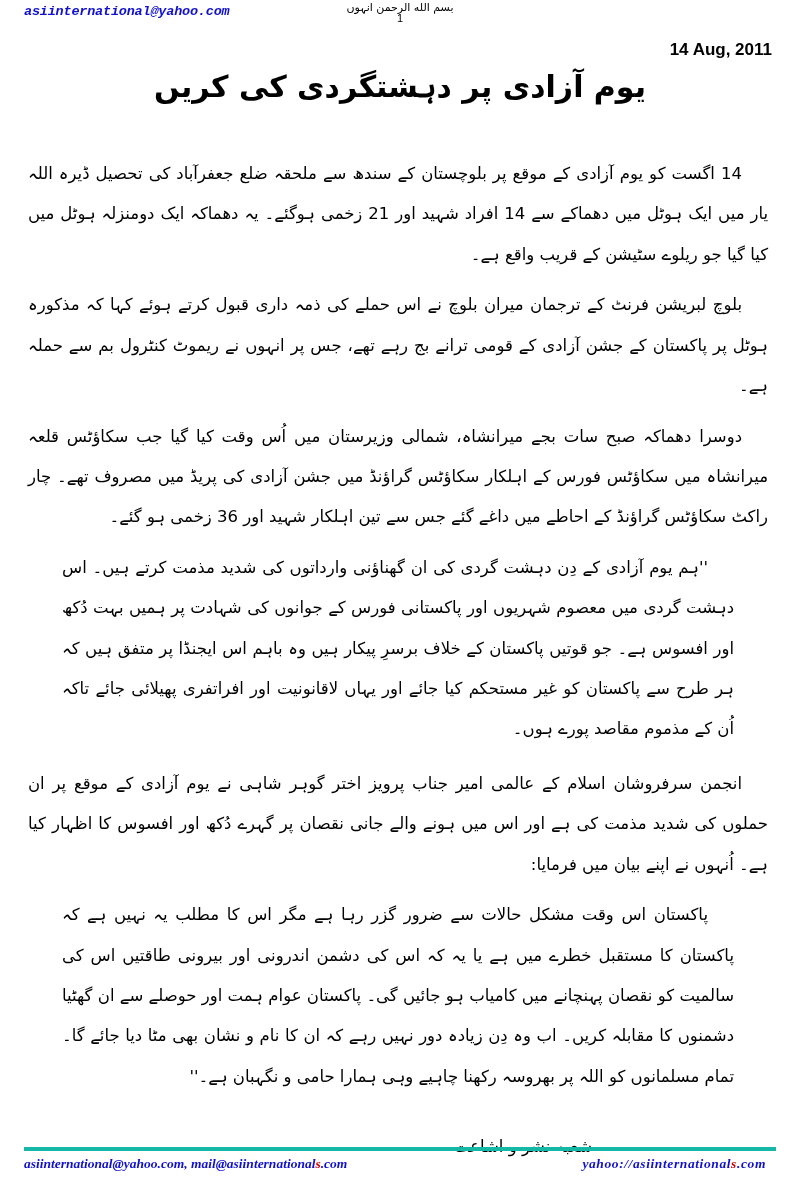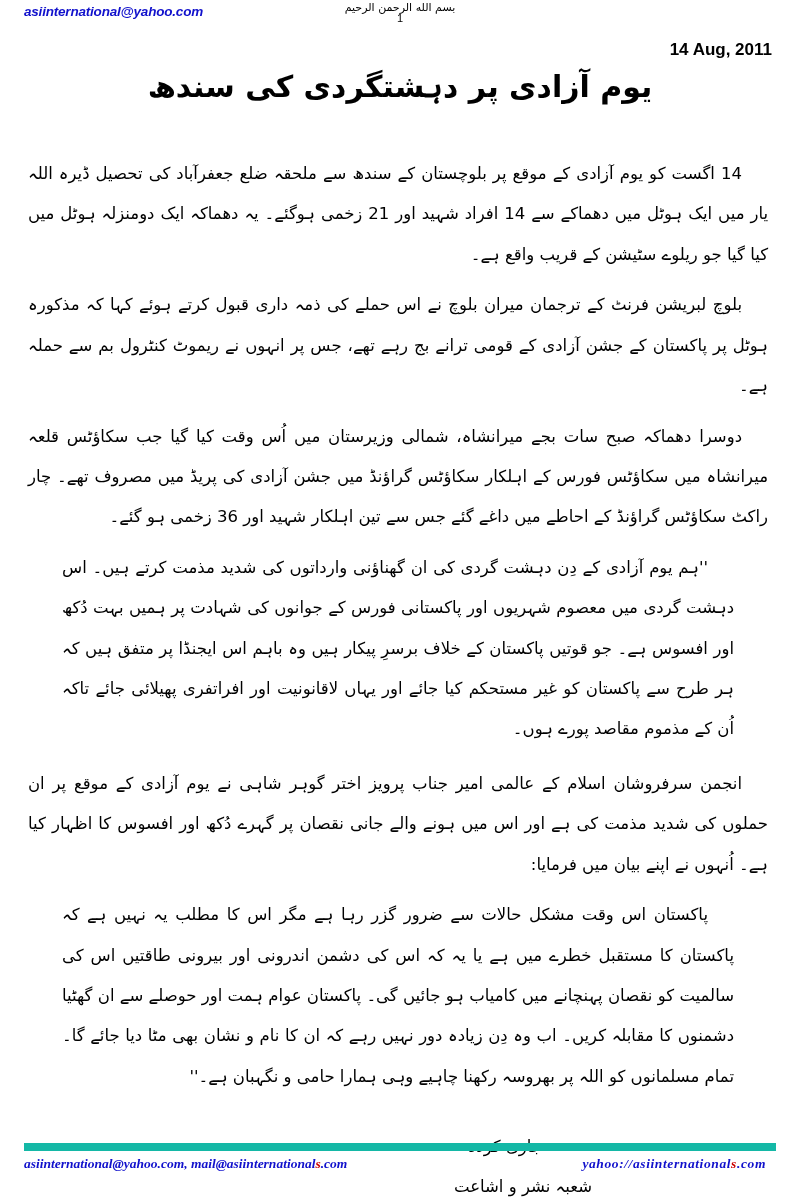--- a/index.html
+++ b/index.html
@@ -23,21 +23,21 @@
   .header {
     position: relative;
     height: 108px;
   }
 
   .header-email {
     position: absolute;
     top: 4px;
     left: 24px;
     direction: ltr;
-    font-family: Liberation Sans, sans-serif;
+    font-family: Liberation Mono, monospace;
     font-style: italic;
     font-weight: bold;
     font-size: 13.5px;
     color: #1111cc;
     letter-spacing: -0.2px;
     white-space: nowrap;
   }
 
   .header-bismillah-wrap {
     position: absolute;
@@ -138,21 +138,21 @@
   .sig-dept {
     padding-right: 180px;
   }
 
   
   .footer {
     position: absolute;
     left: 24px;
     right: 24px;
     bottom: 28px;
-    border-top: 8px solid #14b8a6;
+    border-top: 4px solid #14b8a6;
     padding-top: 5px;
     direction: ltr;
     display: flex;
     justify-content: space-between;
     align-items: baseline;
   }
 
   .footer-emails,
   .footer-url {
     font-family: "Liberation Serif", "DejaVu Serif", serif;
@@ -175,40 +175,39 @@
 </head>
 <body>
 
 <div class="page">
 
   <div class="header">
 
     <div class="header-email">asiinternational@yahoo.com</div>
 
     <div class="header-bismillah-wrap">
-      <div class="header-bismillah">بسم الله الرحمن الرحيم</div>
+      <div class="header-bismillah">بسم الله الرحمن انہوں</div>
       <div class="header-pagenum">1</div>
     </div>
 
     <div class="header-date">14 Aug, 2011</div>
 
-    <h1 class="doc-title">یوم آزادی پر دہشتگردی کی سندھ</h1>
+    <h1 class="doc-title">یوم آزادی پر دہشتگردی کی کریں</h1>
   </div>
 
   <div class="body-wrap">
     <p class="para">14 اگست کو یوم آزادی کے موقع پر بلوچستان کے سندھ سے ملحقہ ضلع جعفرآباد کی تحصیل ڈیرہ اللہ یار میں ایک ہوٹل میں دھماکے سے 14 افراد شہید اور 21 زخمی ہوگئے۔ یہ دھماکہ ایک دومنزلہ ہوٹل میں کیا گیا جو ریلوے سٹیشن کے قریب واقع ہے۔</p>
     <p class="para">بلوچ لبریشن فرنٹ کے ترجمان میران بلوچ نے اس حملے کی ذمہ داری قبول کرتے ہوئے کہا کہ مذکورہ ہوٹل پر پاکستان کے جشن آزادی کے قومی ترانے بج رہے تھے، جس پر انہوں نے ریموٹ کنٹرول بم سے حملہ ہے۔</p>
     <p class="para">دوسرا دھماکہ صبح سات بجے میرانشاہ، شمالی وزیرستان میں اُس وقت کیا گیا جب سکاؤٹس قلعہ میرانشاہ میں سکاؤٹس فورس کے اہلکار سکاؤٹس گراؤنڈ میں جشن آزادی کی پریڈ میں مصروف تھے۔ چار راکٹ سکاؤٹس گراؤنڈ کے احاطے میں داغے گئے جس سے تین اہلکار شہید اور 36 زخمی ہو گئے۔</p>
     <p class="para quote">''ہم یوم آزادی کے دِن دہشت گردی کی ان گھناؤنی وارداتوں کی شدید مذمت کرتے ہیں۔ اس دہشت گردی میں معصوم شہریوں اور پاکستانی فورس کے جوانوں کی شہادت پر ہمیں بہت دُکھ اور افسوس ہے۔ جو قوتیں پاکستان کے خلاف برسرِ پیکار ہیں وہ باہم اس ایجنڈا پر متفق ہیں کہ ہر طرح سے پاکستان کو غیر مستحکم کیا جائے اور یہاں لاقانونیت اور افراتفری پھیلائی جائے تاکہ اُن کے مذموم مقاصد پورے ہوں۔</p>
     <p class="para">انجمن سرفروشان اسلام کے عالمی امیر جناب پرویز اختر گوہر شاہی نے یوم آزادی کے موقع پر ان حملوں کی شدید مذمت کی ہے اور اس میں ہونے والے جانی نقصان پر گہرے دُکھ اور افسوس کا اظہار کیا ہے۔ اُنہوں نے اپنے بیان میں فرمایا:</p>
     <p class="para quote">پاکستان اس وقت مشکل حالات سے ضرور گزر رہا ہے مگر اس کا مطلب یہ نہیں ہے کہ پاکستان کا مستقبل خطرے میں ہے یا یہ کہ اس کی دشمن اندرونی اور بیرونی طاقتیں اس کی سالمیت کو نقصان پہنچانے میں کامیاب ہو جائیں گی۔ پاکستان عوام ہمت اور حوصلے سے ان گھٹیا دشمنوں کا مقابلہ کریں۔ اب وہ دِن زیادہ دور نہیں رہے کہ ان کا نام و نشان بھی مٹا دیا جائے گا۔ تمام مسلمانوں کو اللہ پر بھروسہ رکھنا چاہیے وہی ہمارا حامی و نگہبان ہے۔''</p>
   </div>
 
   <div class="signature">
-    <div class="sig-line sig-issued">جاری کردہ</div>
     <div class="sig-line sig-dept">شعبہ نشر و اشاعت</div>
   </div>
 
   <div class="footer">
     <div class="footer-emails"><span>asiinternational@yahoo.com,  mail@asiinternational</span><span class="accent-s">s</span><span>.com</span></div>
 
     <div class="footer-url"><span>yahoo://asiinternational</span><span class="accent-s">s</span><span>.com</span></div>
   </div>
 
 </div>

